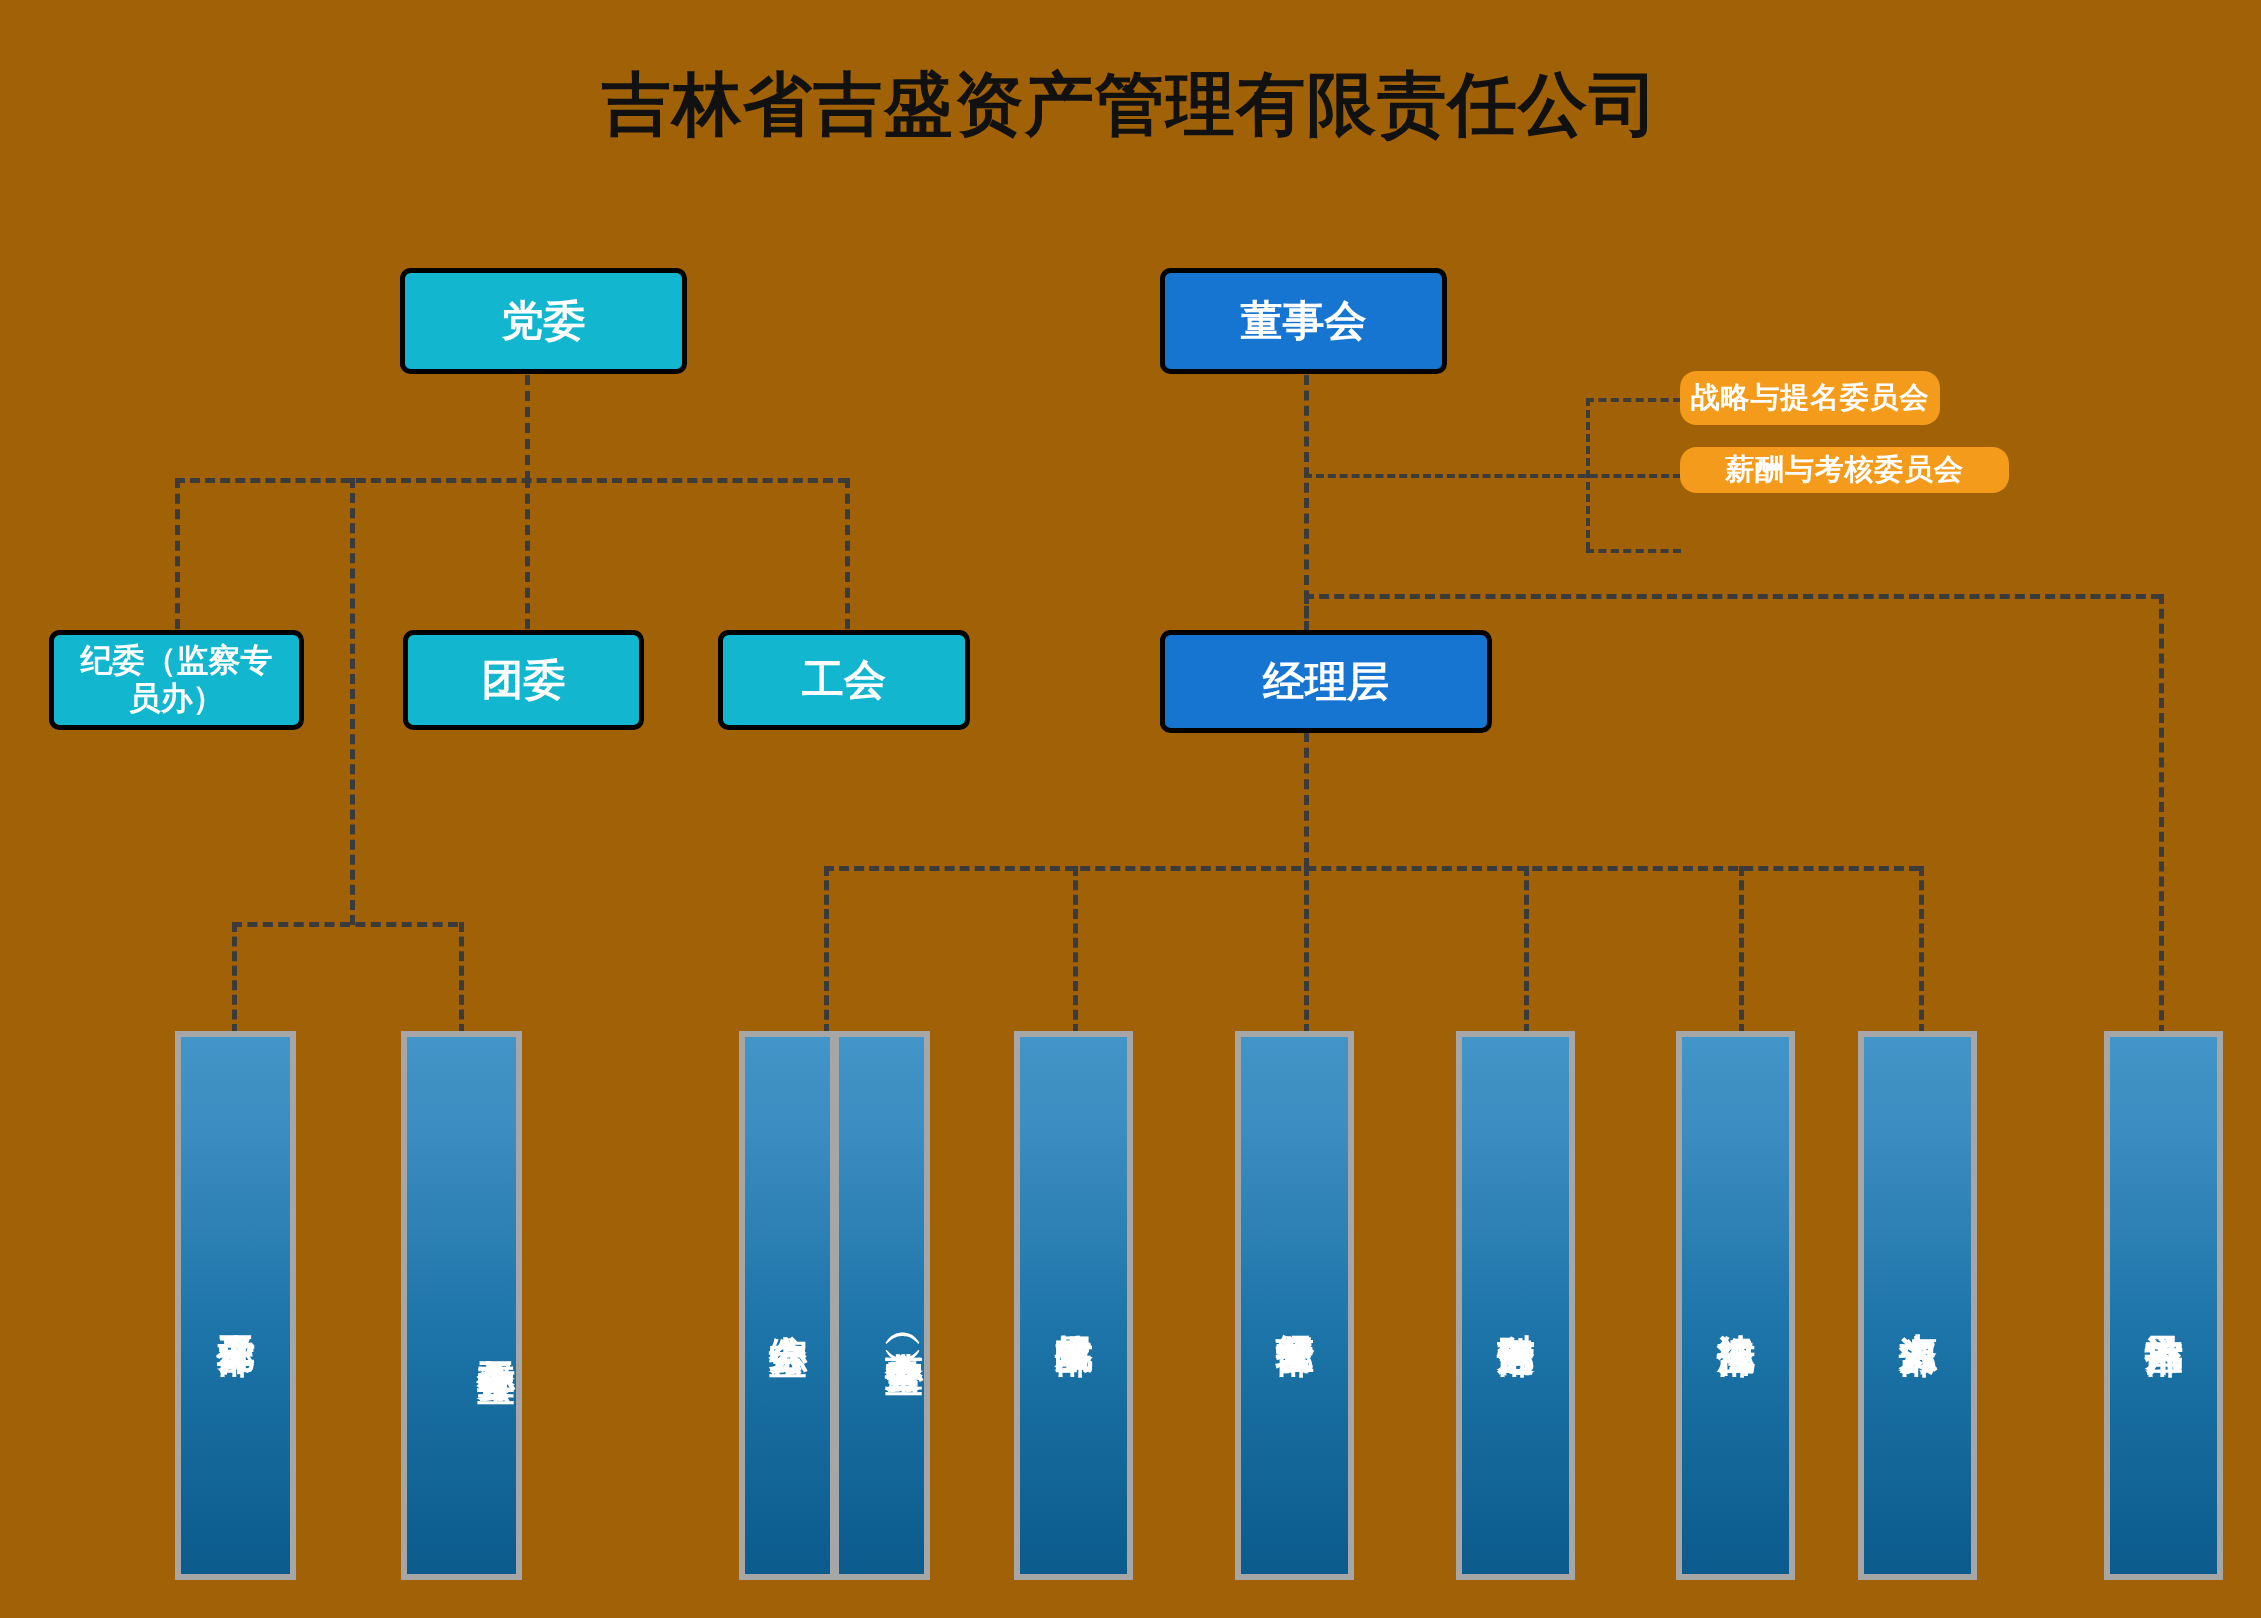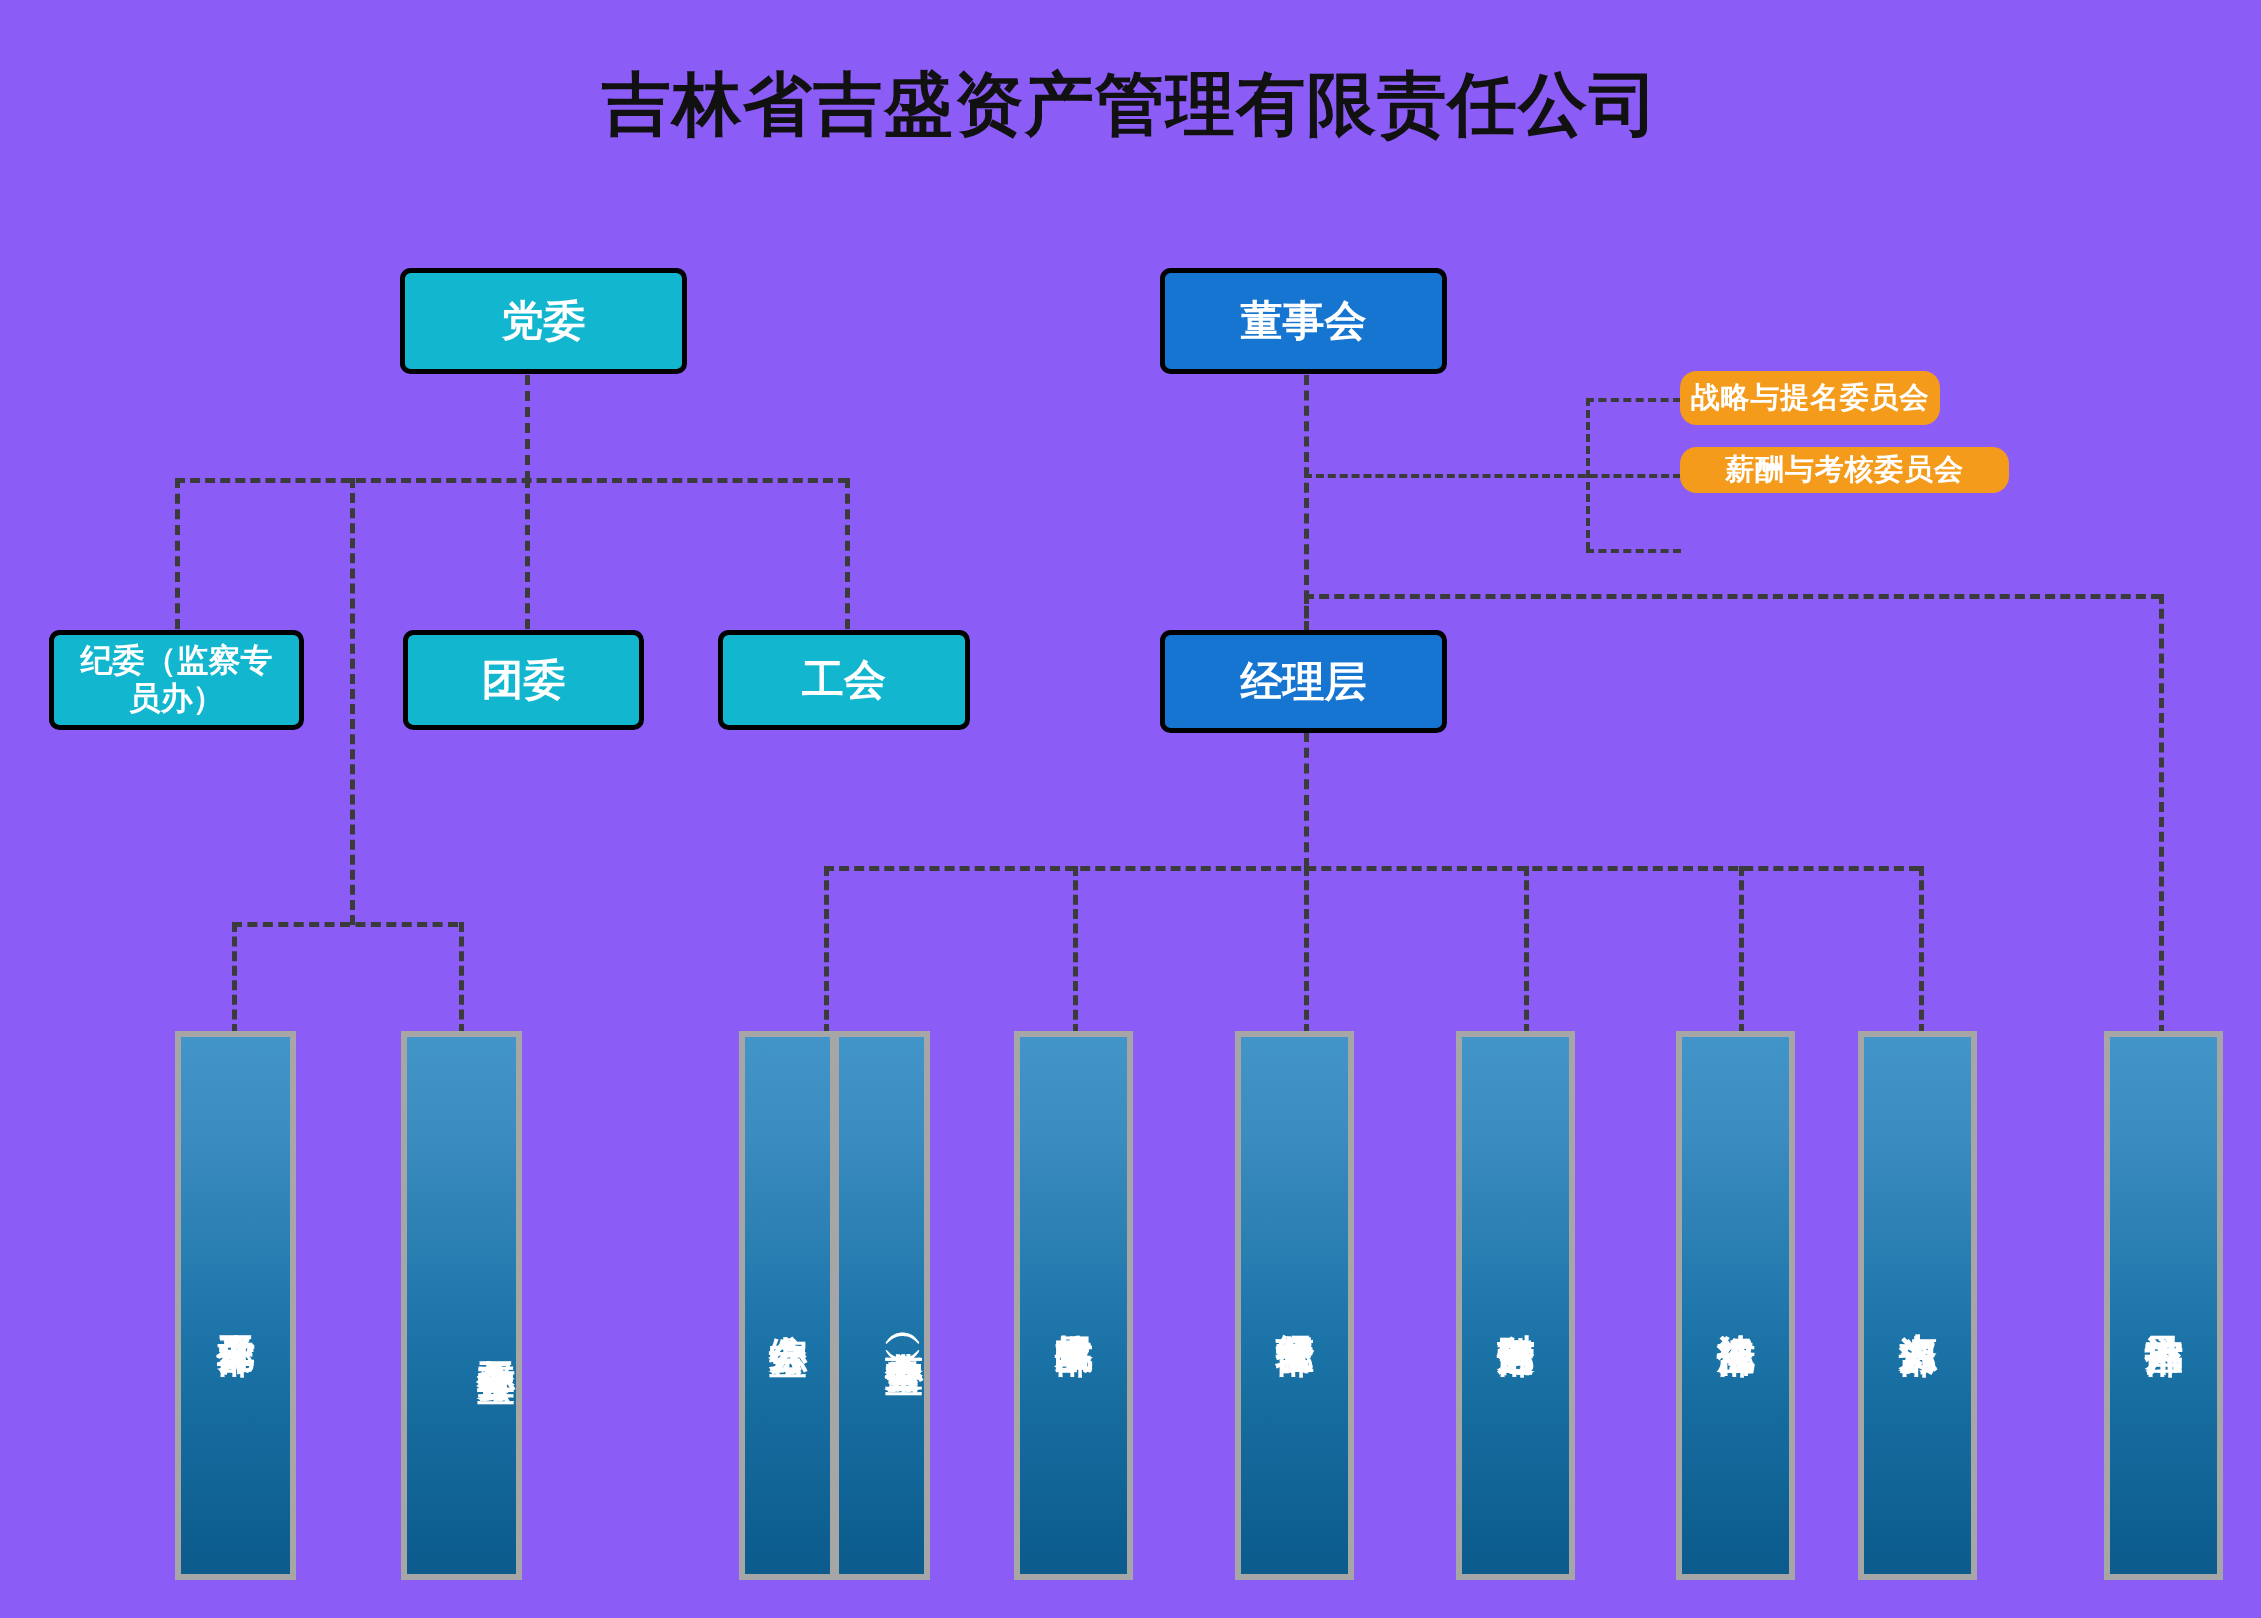--- a/index.html
+++ b/index.html
@@ -4,21 +4,21 @@
 <style>
   html,body{margin:0;padding:0;background:#ffffff;}
   body{
     font-family:"DejaVu Sans","Liberation Sans",sans-serif;
     -webkit-font-smoothing:antialiased;
   }
   #canvas{
     position:relative;
     width:2261px;
     height:1619px;
-    background:#8b5cf6;
+    background:#a16207;
     overflow:hidden;
     text-decoration:underline;
   }
 
   
   .chart-title{
     position:absolute;
     left:0; top:59px;
     width:2261px;
     text-align:center;
@@ -173,21 +173,21 @@
   </div>
 
   <div class="node node-cyan" style="left:403px; top:630px; width:241px; height:100px;">
     <span>团委</span>
   </div>
 
   <div class="node node-cyan" style="left:718px; top:630px; width:252px; height:100px;">
     <span>工会</span>
   </div>
 
-  <div class="node node-blue" style="left:1160px; top:630px; width:287px; height:103px;text-align:center;">
+  <div class="node node-blue" style="left:1160px; top:630px; width:332px; height:103px;text-align:center;">
     <span>经理层</span>
   </div>
 
   <div class="pill" style="left:1680px; top:371px; width:260px; height:54px;">
     <span>战略与提名委员会</span>
   </div>
   <div class="pill" style="left:1680px; top:447px; width:329px; height:46px;">
     <span>薪酬与考核委员会</span>
   </div>
 

